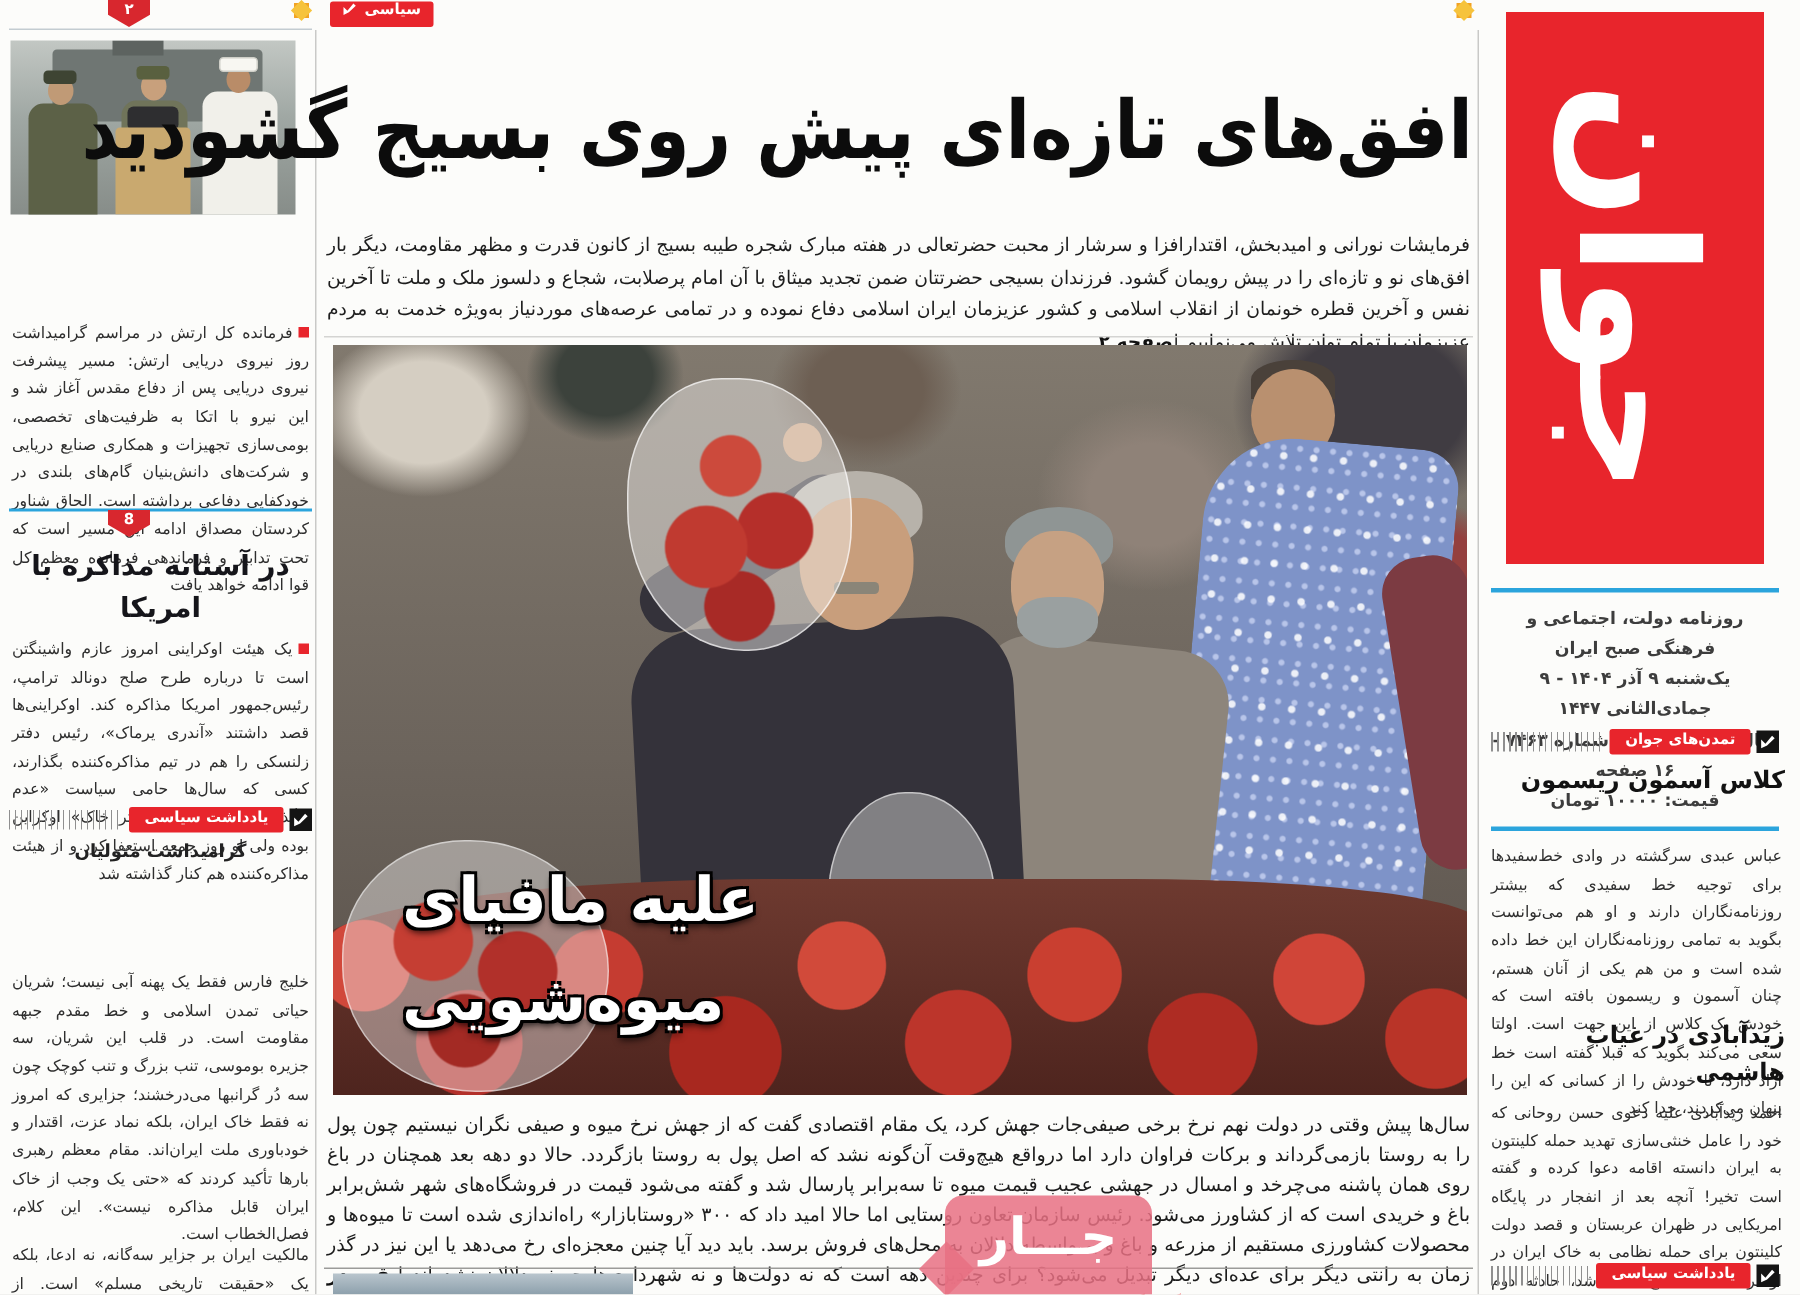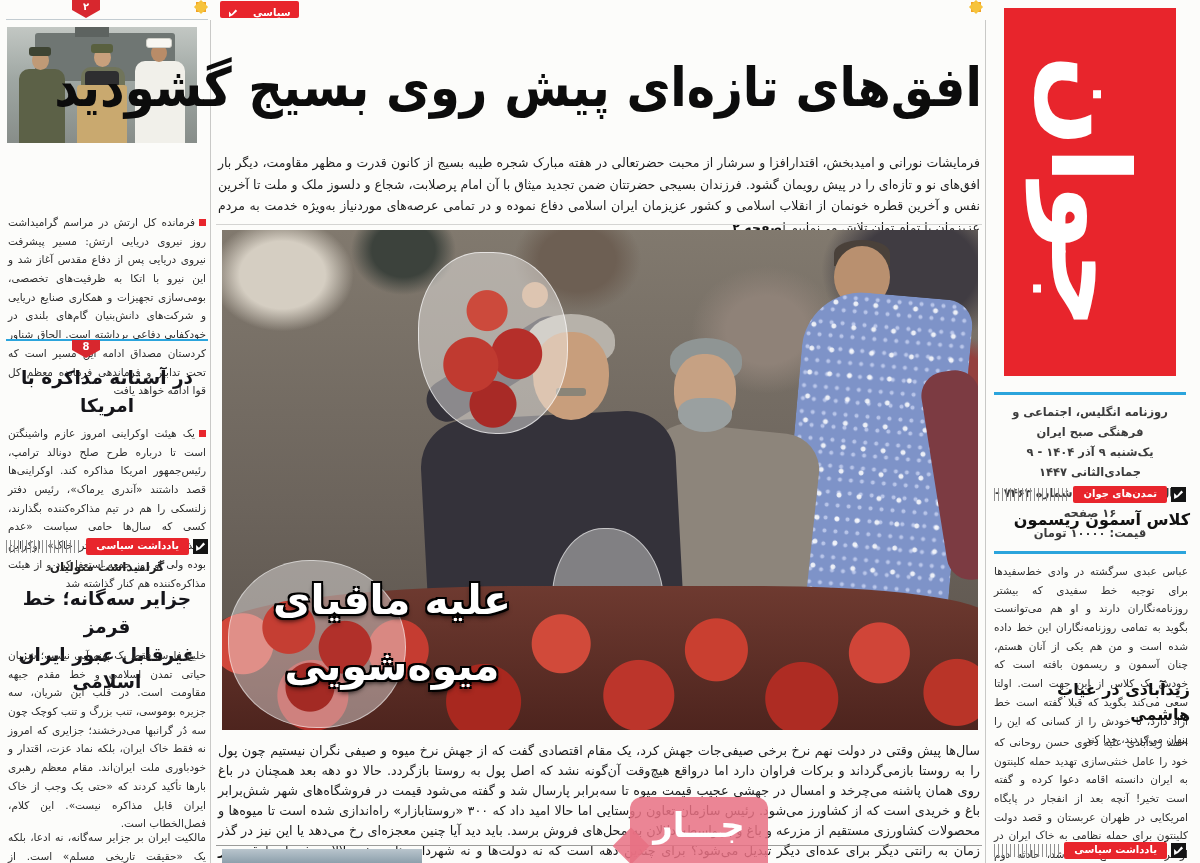--- a/index.html
+++ b/index.html
@@ -70,22 +70,22 @@
   .mil-c .head { left:13px; top:3px; width:17px; height:19px; background:#c8a07c; }
   .mil-c .hat { position:absolute; left:10px; top:-1px; width:22px; height:9px; background:#59603f; border-radius:3px; }
   .podium { position:absolute; left:70px; top:58px; width:50px; height:58px; background:#c9a96f; border-radius:3px 3px 0 0; }
   .mics { position:absolute; left:78px; top:44px; width:34px; height:16px; background:#2e2e30; border-radius:4px; }
   .mil-r .bodyshape { position:absolute; left:0; top:20px; width:50px; height:88px; background:#f1f0ea; border-radius:10px 10px 0 0; }
   .mil-r .head { left:16px; top:3px; width:16px; height:18px; background:#b9placeholder; background:#b98c68; }
   .mil-r .hat { position:absolute; left:11px; top:-3px; width:26px; height:10px; background:#f8f7f2; border:1px solid #cfcfc8; border-radius:3px; }
 
   
   #main { position:absolute; left:216px; top:0; width:766px; height:863px; }
-  .section-badge { position:absolute; left:4px; top:1px; height:17px; display:flex; align-items:flex-end;
-    gap:15px; background:#e8252c; border-radius:2px; padding:0 8px; direction:rtl; }
+  .section-badge { position:absolute; left:4px; top:1px; height:17px; display:flex; align-items:flex-start;
+    gap:5px; background:#e8252c; border-radius:2px; padding:0 8px; direction:rtl; }
   .section-badge span { color:#fff; font-size:10px; font-weight:bold; }
   .section-badge svg { width:10px; height:10px; }
   .kicker { position:absolute; left:0; right:0; top:28px; text-align:center;
     font-size:19px; font-weight:bold; color:#101010; }
   .headline { position:absolute; left:0; right:0; top:56px; text-align:center;
     font-size:48px; font-weight:bold; color:#0c0c0c; white-space:nowrap; letter-spacing:-1px;
     transform:scaleY(1.12); transform-origin:top center; }
   .lead-body { position:absolute; left:2px; right:2px; top:152px; font-size:12.5px; color:#1e1e1e;
     line-height:1.72; text-align:justify; }
 
@@ -150,21 +150,21 @@
       radial-gradient(circle at 13% 72%, #b3302a 0 35px, transparent 36px),
       radial-gradient(circle at 24% 42%, #c53c31 0 30px, transparent 31px),
       radial-gradient(circle at 35% 76%, #a8281f 0 37px, transparent 38px),
       radial-gradient(circle at 45% 38%, #d14a3a 0 29px, transparent 30px),
       radial-gradient(circle at 55% 72%, #bc352b 0 35px, transparent 36px),
       radial-gradient(circle at 65% 42%, #c93f30 0 31px, transparent 32px),
       radial-gradient(circle at 76% 74%, #ae2c23 0 36px, transparent 37px),
       radial-gradient(circle at 86% 44%, #d04538 0 30px, transparent 31px),
       radial-gradient(circle at 96% 70%, #b93428 0 33px, transparent 34px),
       linear-gradient(180deg,#6e3a30,#4c231d); }
-  .photo-overlay { position:absolute; left:46px; top:338px; width:248px; text-align:center;
+  .photo-overlay { position:absolute; left:46px; top:338px; width:248px; text-align:left;
     color:#fff; font-weight:bold; font-size:41px; line-height:1.6; z-index:4;
     text-shadow:2px 2px 0 #000,-2px 2px 0 #000,2px -2px 0 #000,-2px -2px 0 #000,0 3px 5px rgba(0,0,0,.8); }
 
   .bottom-story { position:absolute; left:2px; right:2px; top:741px; font-size:12.8px; color:#1c1c1c;
     line-height:1.56; text-align:justify; }
   .byline { color:#e8252c; font-weight:bold; }
   .bottom-sliver { position:absolute; left:6px; top:849px; width:200px; height:14px;
     background:linear-gradient(180deg,#b9c5cd,#8da0ac); }
 
   
@@ -190,21 +190,21 @@
     </span>
 
   <div class="vline" style="left:210px"></div>
   <div class="vline" style="left:985px"></div>
 
   <div id="right-rail">
     <div class="logo-block">
       <div class="logo-word">جوان</div>
     </div>
     <div class="paper-info">
-      <div>روزنامه انگلیس، اجتماعی و فرهنگی صبح ایران</div>
+      <div>روزنامه دولت، اجتماعی و فرهنگی صبح ایران</div>
       <div>یک‌شنبه ۹ آذر ۱۴۰۴ - ۹ جمادی‌الثانی ۱۴۴۷</div>
       <div>سال بیست‌وهفتم - شماره ۷۴۶۳ - ۱۶ صفحه</div>
       <div>قیمت: ۱۰۰۰۰ تومان</div>
     </div>
 
     <div class="badge-row" style="left:6px;right:8px;top:486px">
       <span class="corner-icon">
         <svg viewBox="0 0 10 10">
             <path d="M1 9 L1 3.6 L3.6 6.2 L7.6 1.4 L9.2 2.9 L4.6 7.2 Z" fill="#fff"></path>
           </svg>
@@ -281,24 +281,20 @@
       <span class="corner-icon">
         <svg viewBox="0 0 10 10">
             <path d="M1 9 L1 3.6 L3.6 6.2 L7.6 1.4 L9.2 2.9 L4.6 7.2 Z" fill="#fff"></path>
           </svg>
       </span>
       <span class="red-badge">یادداشت سیاسی</span>
       <span class="stripes"></span>
     </div>
     <div class="author" style="top:560px">گرامیداشت متولیان</div>
 
-    <div class="lr-h" style="top:585px">
-      <div>جزایر سه‌گانه؛ خط قرمز</div>
-      <div>غیرقابل عبور ایران اسلامی</div>
-    </div>
     <p class="lr-b" style="top:646px">
       <span>خلیج فارس فقط یک پهنه آبی نیست؛ شریان حیاتی تمدن اسلامی و خط مقدم جبهه مقاومت است. در قلب این شریان، سه جزیره بوموسی، تنب بزرگ و تنب کوچک چون سه دُر گرانبها می‌درخشند؛ جزایری که امروز نه فقط خاک ایران، بلکه نماد عزت، اقتدار و خودباوری ملت ایران‌اند. مقام معظم رهبری بارها تأکید کردند که «حتی یک وجب از خاک ایران قابل مذاکره نیست». این کلام، فصل‌الخطاب است.</span>
     </p>
     <p class="lr-b" style="top:828px">
       <span>مالکیت ایران بر جزایر سه‌گانه، نه ادعا، بلکه یک «حقیقت تاریخی مسلم» است. از نقشه‌های بطلمیوس و استرابو در دوران باستان تا اسناد رسمی امپراتوری بریتانیا در قرن نوزدهم و بیستم، همه یکصدا گواهی می‌دهند که این جزایر از قدیم‌الایام جزء لاینفک خاک ایران بوده‌اند. در سال ۱۹۷۱ وقتی انگلیس‌ها درصدد اجرای توطئه تجزیه برآمدند، ایران با اقتدار و با استناد به همین اسناد تاریخی، پرچم خود را</span>
     </p>
   </div>
 
   <div id="main">
     <div class="section-badge">

